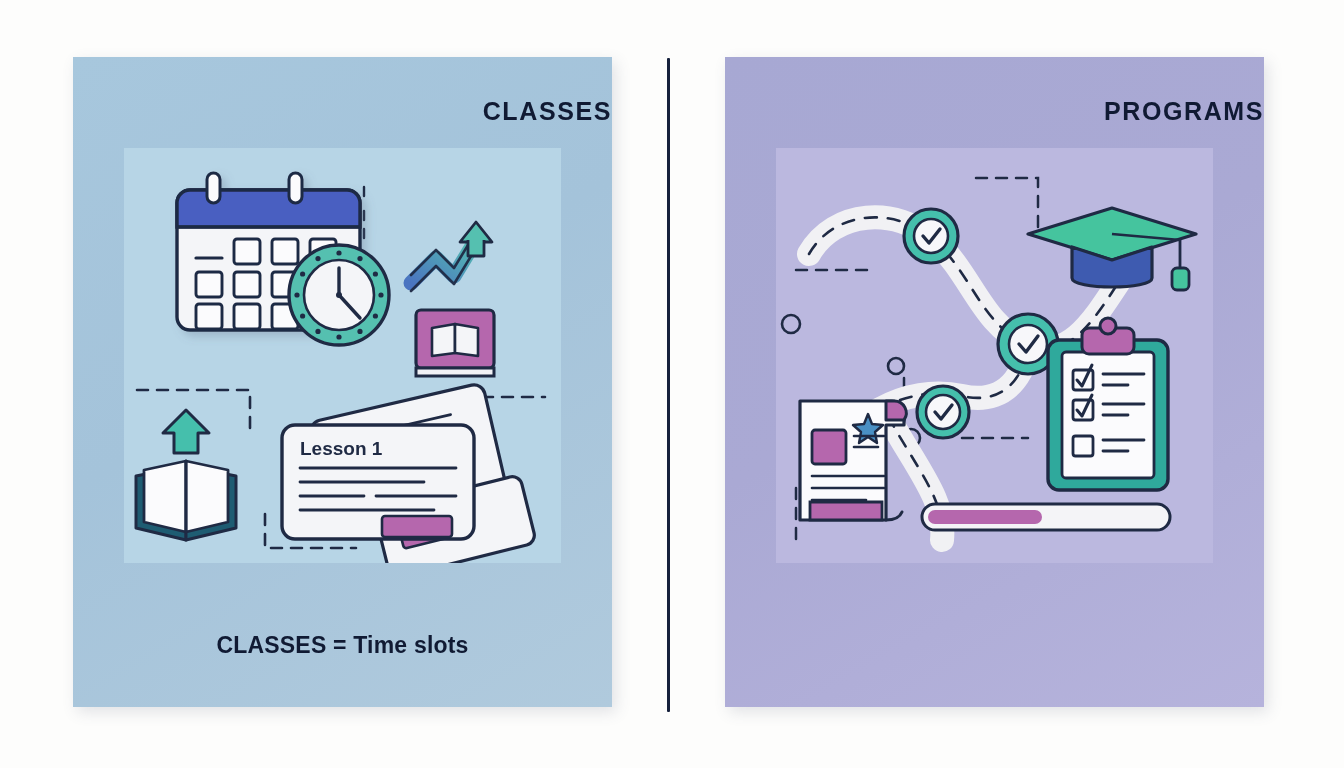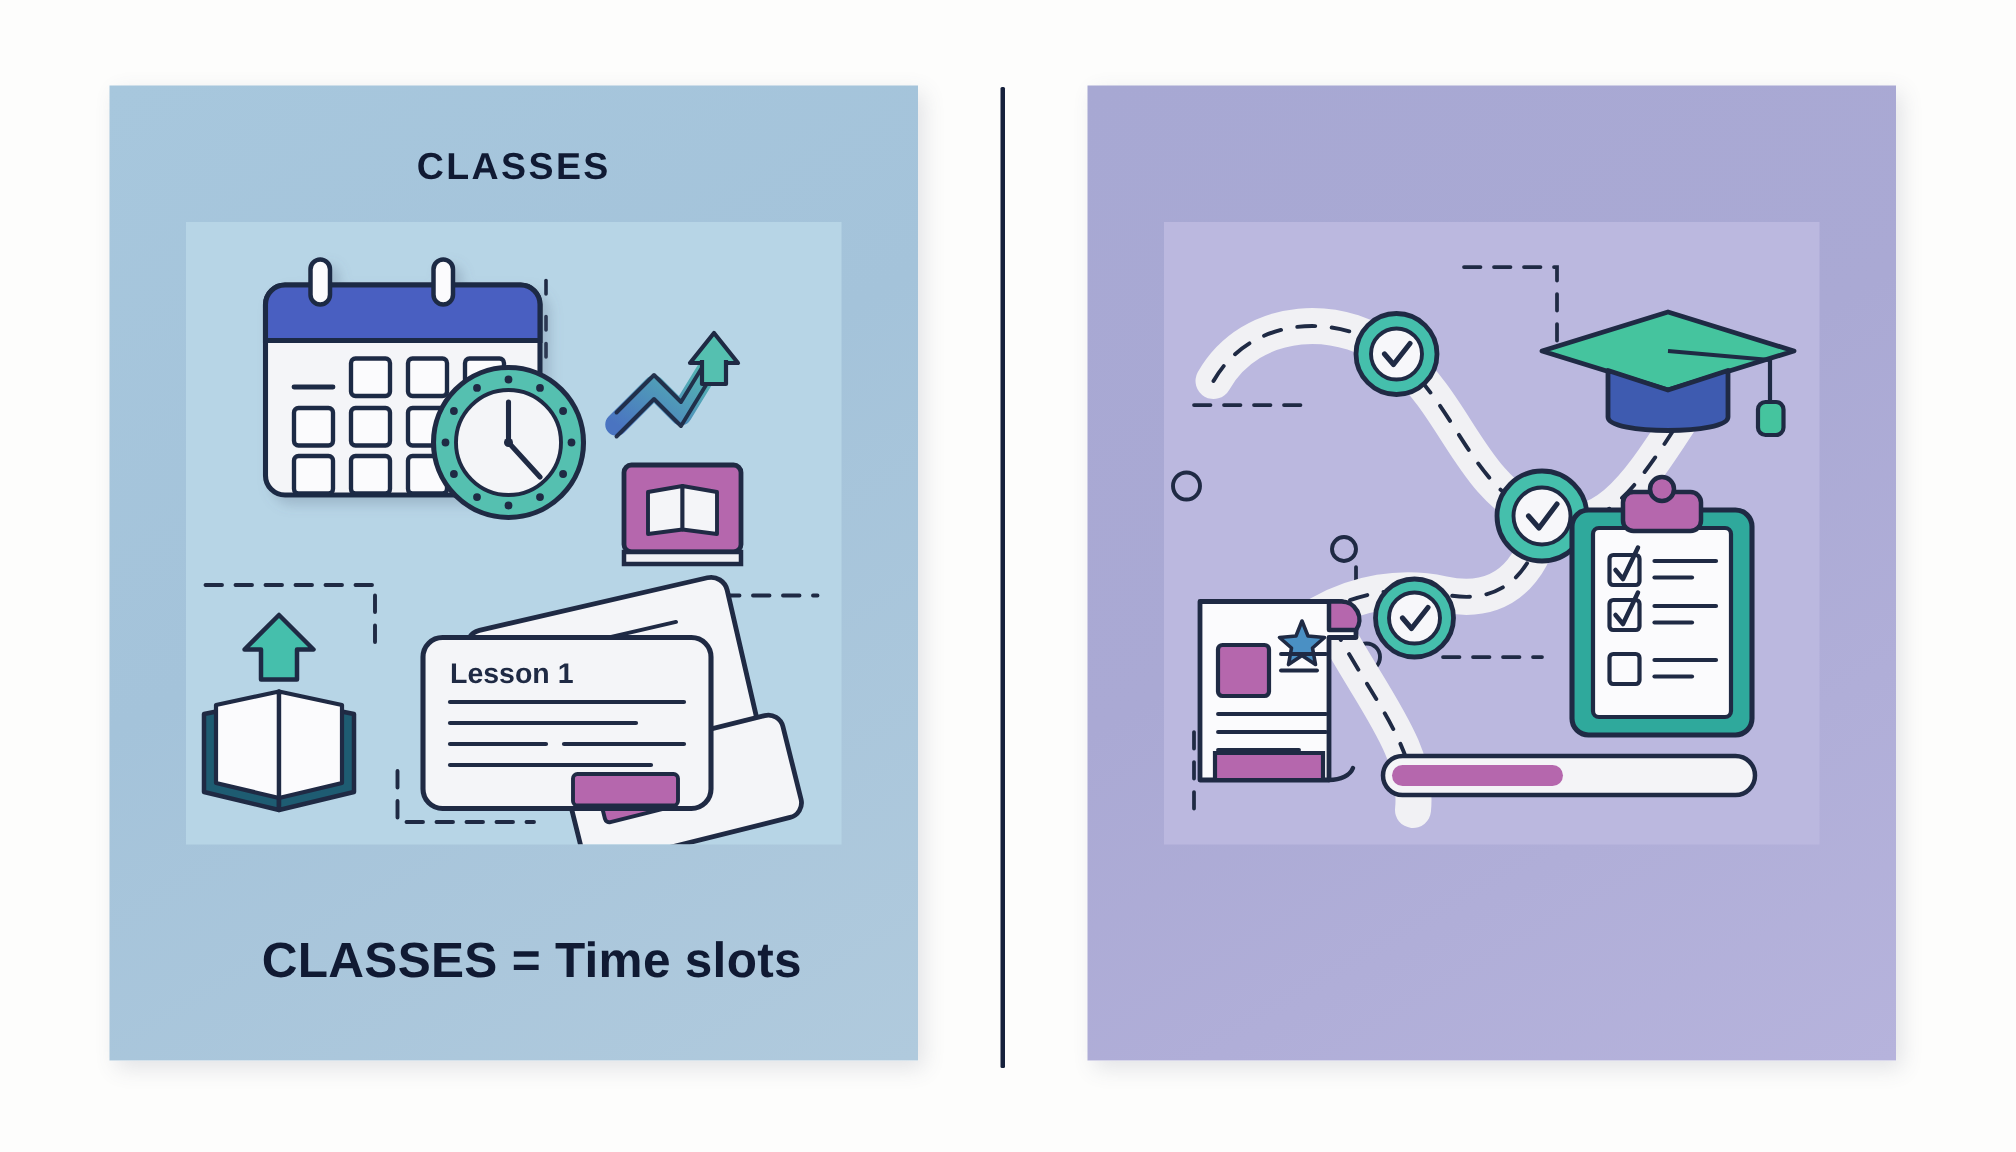--- a/index.html
+++ b/index.html
@@ -42,39 +42,38 @@
     width: 539px;
     height: 650px;
     background: linear-gradient(150deg, #a7a8d3 0%, #aaa9d4 45%, #b6b3dc 100%);
   }
 
   .panel-title {
     position: absolute;
     left: 0;
     top: 40px;
     width: 100%;
-    text-align: center;
+    text-align: right;
     font-size: 25px;
     font-weight: bold;
     letter-spacing: 1.6px;
     color: #101a33;
   }
 
   .panel-caption {
     position: absolute;
     left: 0;
     bottom: 48px;
     width: 100%;
     text-align: center;
-    font-size: 33px;
+    font-size: 23px;
     font-weight: bold;
     letter-spacing: 0.2px;
     color: #101a33;
     white-space: nowrap;
-    margin-left: 12px;
   }
 
   .inner-art {
     position: absolute;
     left: 51px;
     top: 91px;
     width: 437px;
     height: 415px;
     overflow: hidden;
   }
@@ -234,20 +233,21 @@
       </svg>
     </div>
 
     <div class="panel-caption">CLASSES = Time slots</div>
   </div>
 
   <div id="divider"></div>
 
   <div class="panel" id="panel-programs">
 
+    <div class="panel-title">PROGRAMS</div>
 
     <div class="inner-art">
       <svg width="437" height="415" viewBox="0 0 437 415" xmlns="http://www.w3.org/2000/svg">
 
         <g stroke="#1f2a44" stroke-width="2.5" fill="none" stroke-dasharray="11 9" stroke-linecap="round">
           <path d="M200 30 L262 30 L262 88"></path>
           <path d="M20 122 L92 122"></path>
           <path d="M332 150 L332 242 L268 242"></path>
           <path d="M186 290 L252 290"></path>
           <path d="M20 340 L20 400"></path>

